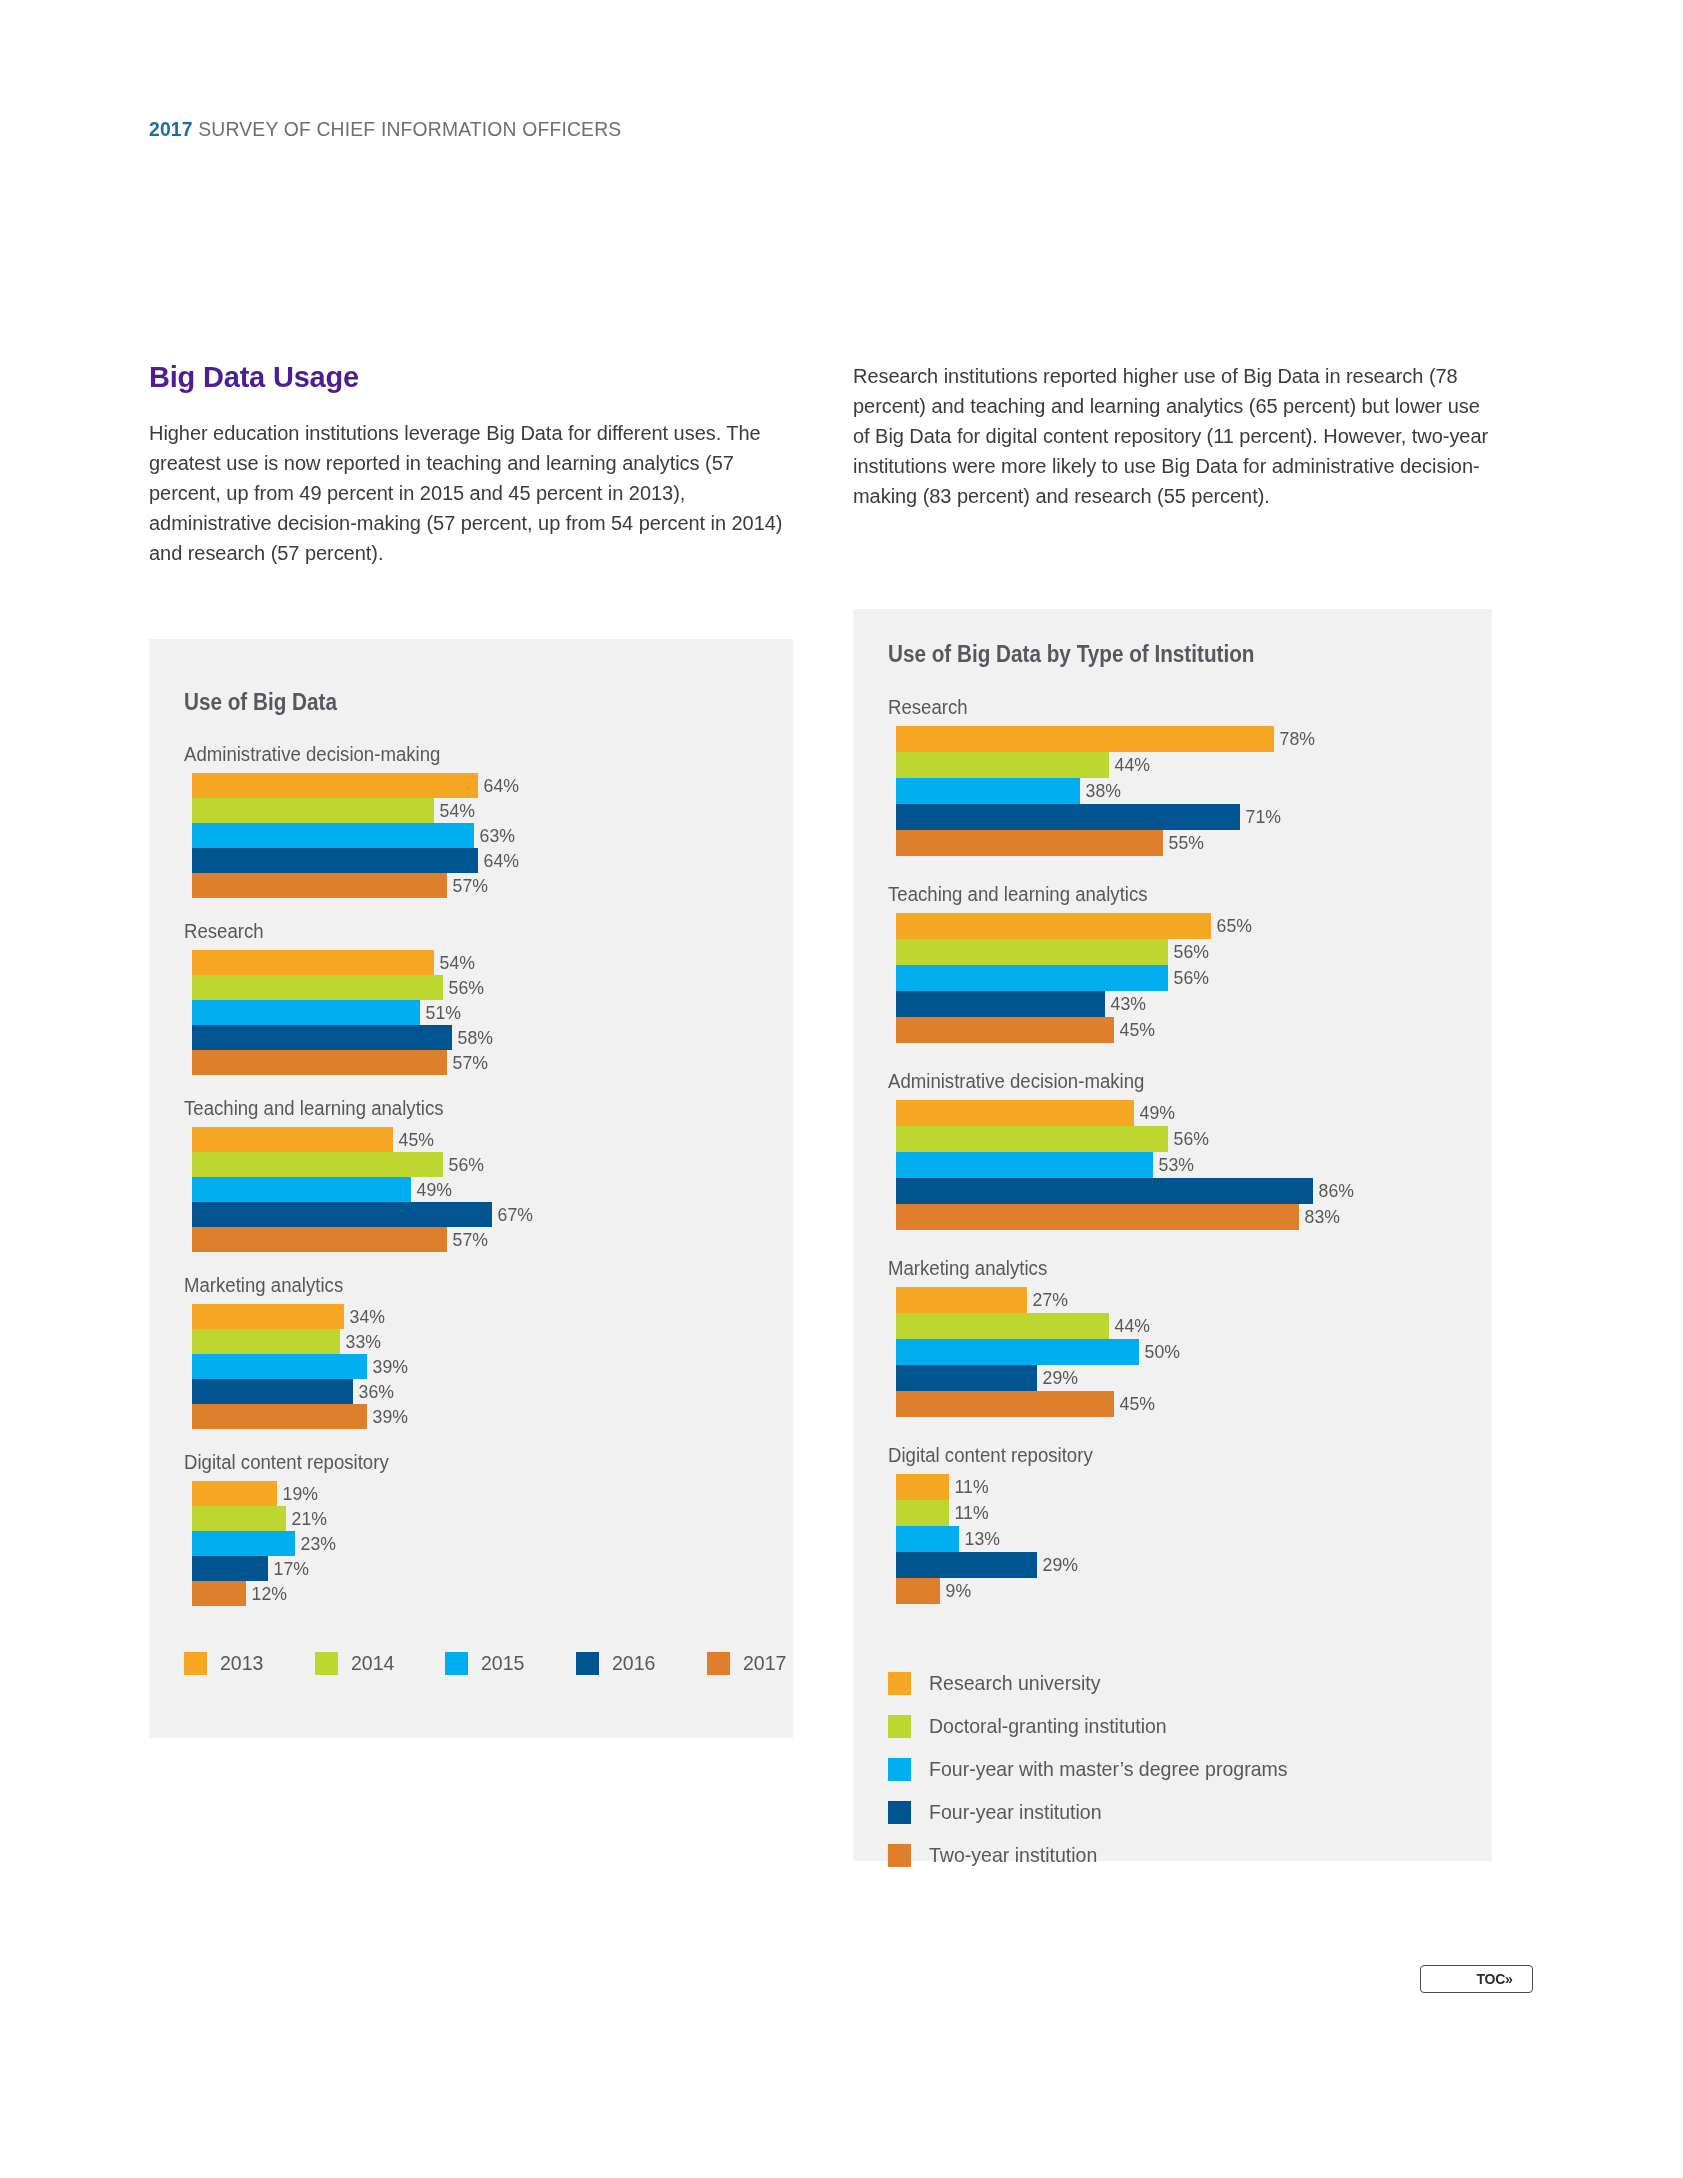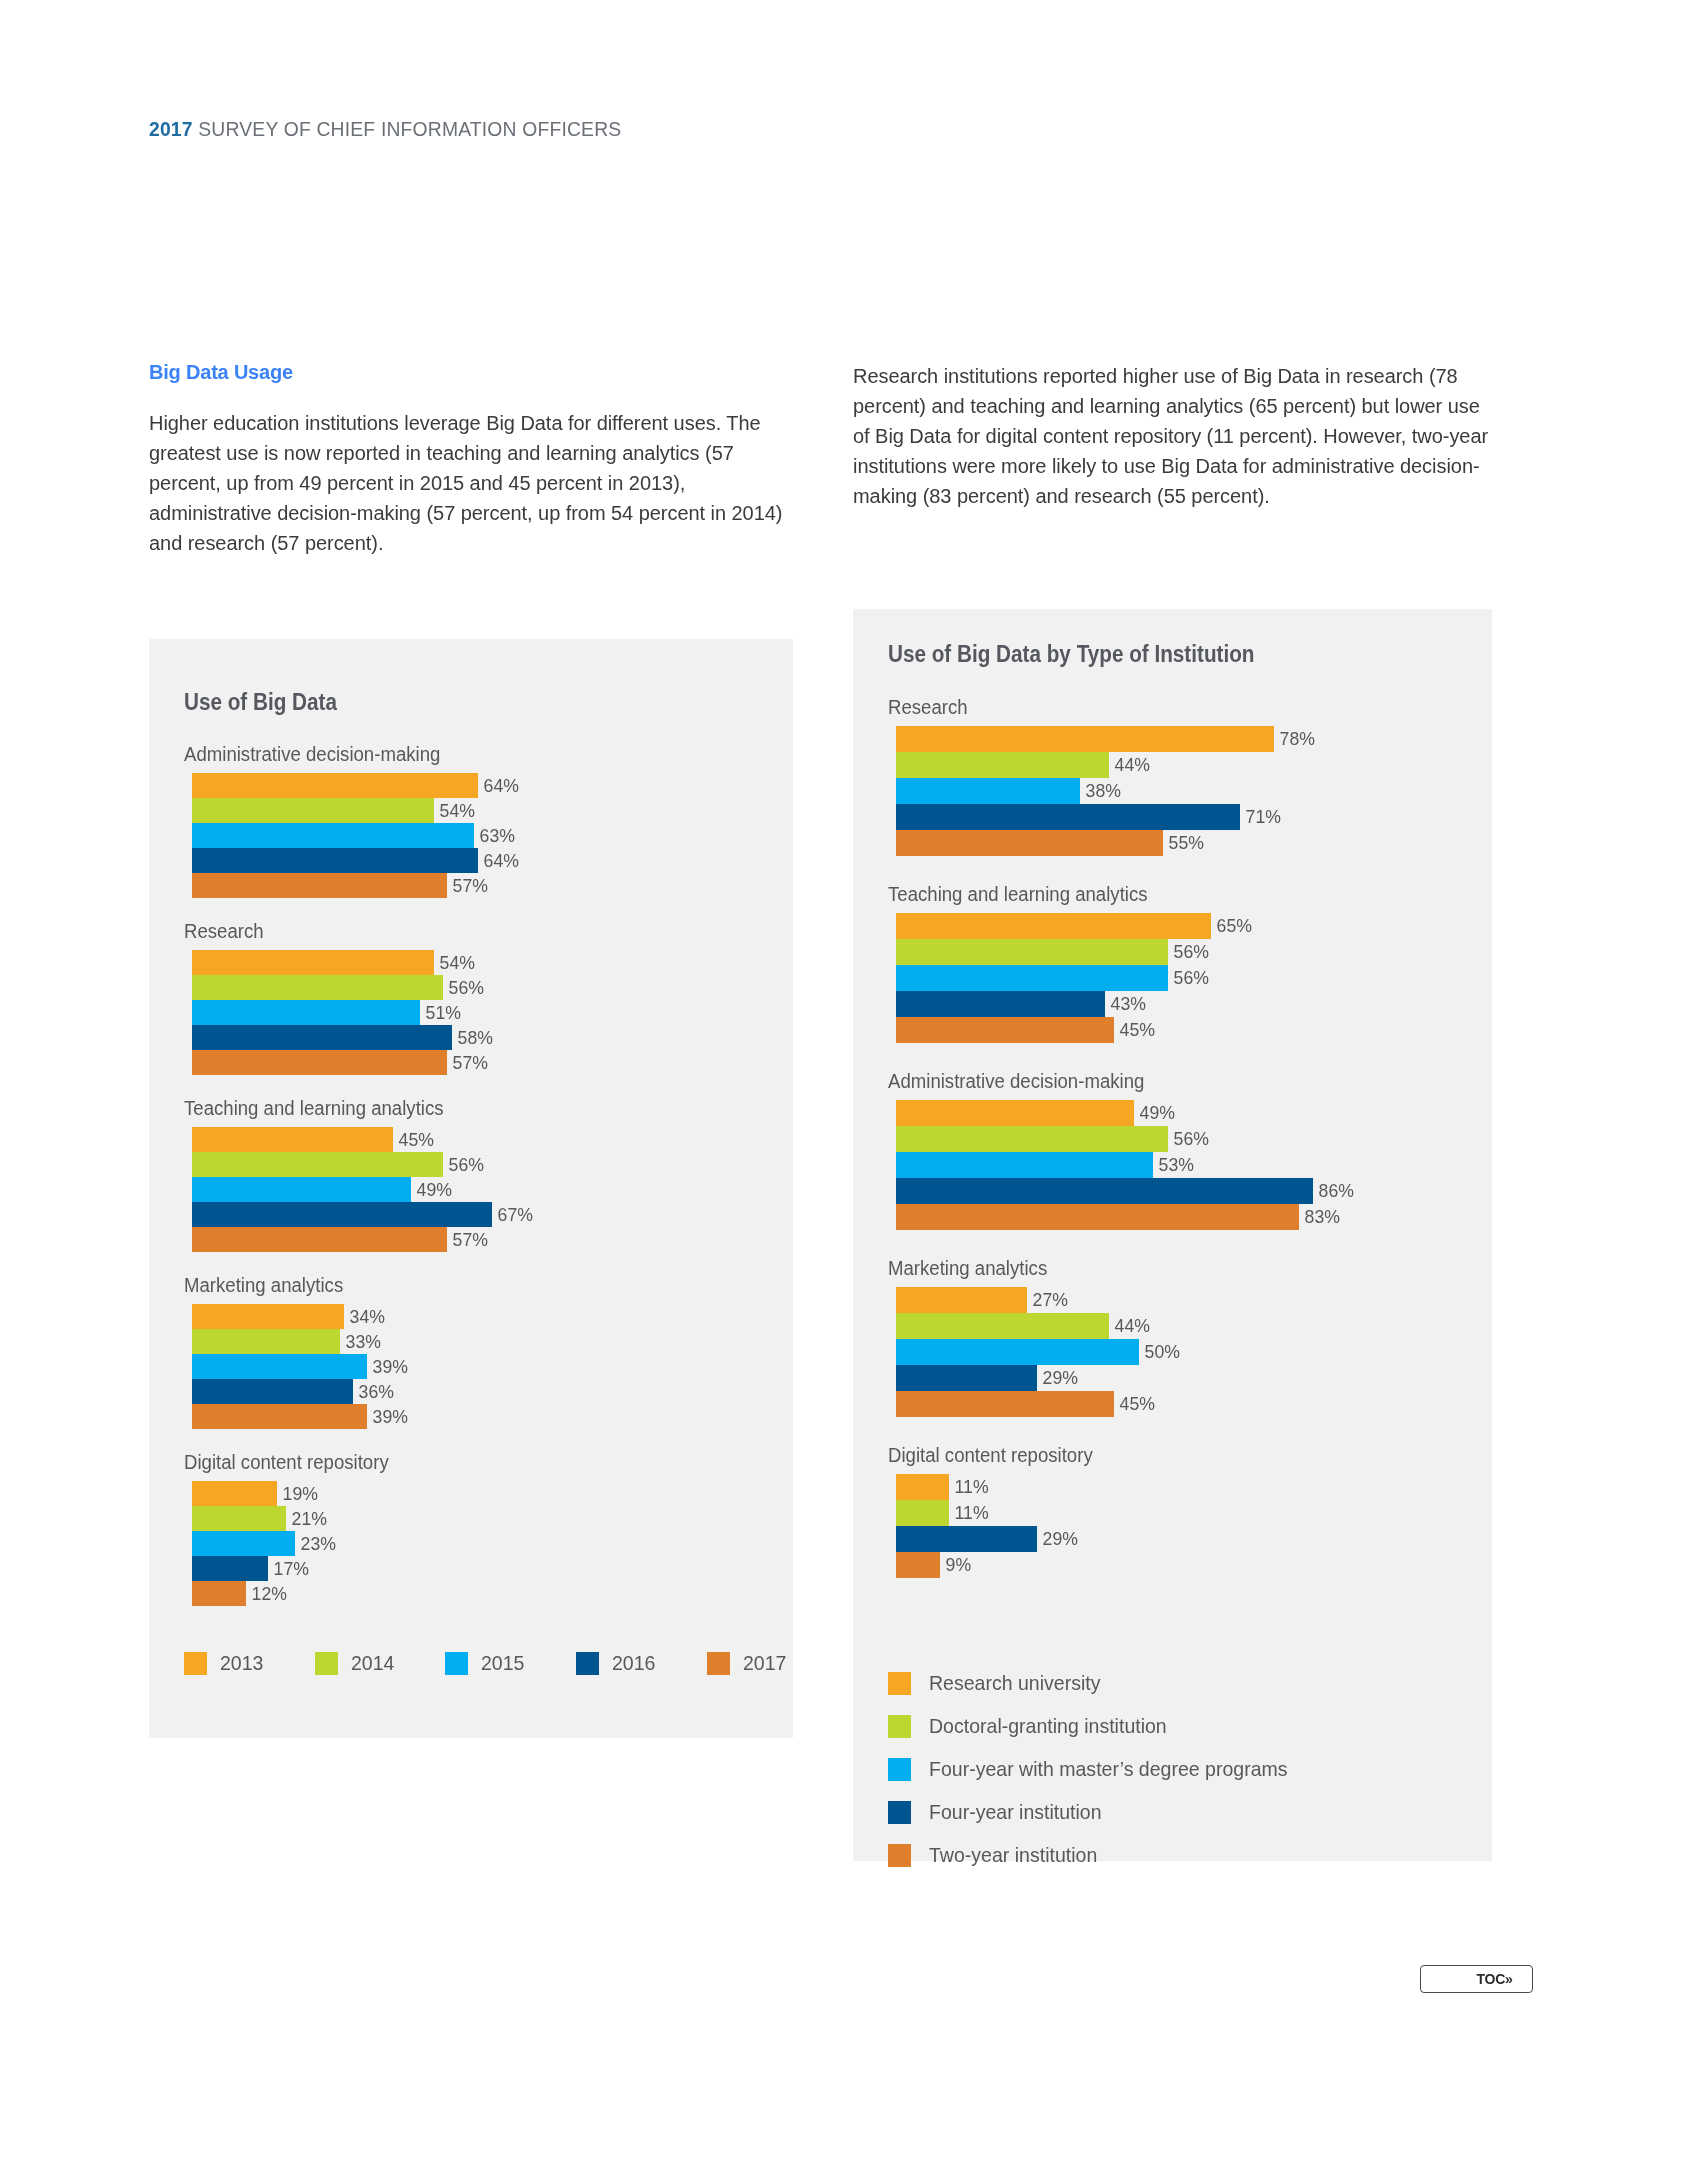--- a/index.html
+++ b/index.html
@@ -54,23 +54,23 @@
   }
   .col-right {
     position: absolute;
     left: 853px;
     top: 361px;
     width: 639px;
   }
 
   h1.section-title {
     margin: 0 0 24px 0;
-    font-size: 20px;
+    font-size: 29px;
     font-weight: bold;
-    color: #3b82f6;
+    color: #4c1d95;
     letter-spacing: -0.2px;
   }
 
   p.body-copy {
     margin: 0;
     font-size: 20px;
     line-height: 30px;
     color: #3b3b3b;
     letter-spacing: -0.05px;
   }
@@ -513,20 +513,24 @@
           <div class="bars">
             <div class="bar-row">
               <div class="bar" style="width: 53px; background: rgb(245, 166, 35);"></div>
               <span class="bar-val">11%</span>
             </div>
             <div class="bar-row">
               <div class="bar" style="width: 53px; background: rgb(190, 214, 48);"></div>
               <span class="bar-val">11%</span>
             </div>
             <div class="bar-row">
+              <div class="bar" style="width: 63px; background: rgb(0, 174, 239);"></div>
+              <span class="bar-val">13%</span>
+            </div>
+            <div class="bar-row">
               <div class="bar" style="width: 141px; background: rgb(0, 84, 143);"></div>
               <span class="bar-val">29%</span>
             </div>
             <div class="bar-row">
               <div class="bar" style="width: 44px; background: rgb(224, 127, 43);"></div>
               <span class="bar-val">9%</span>
             </div>
           </div>
         </div>
       </div>

